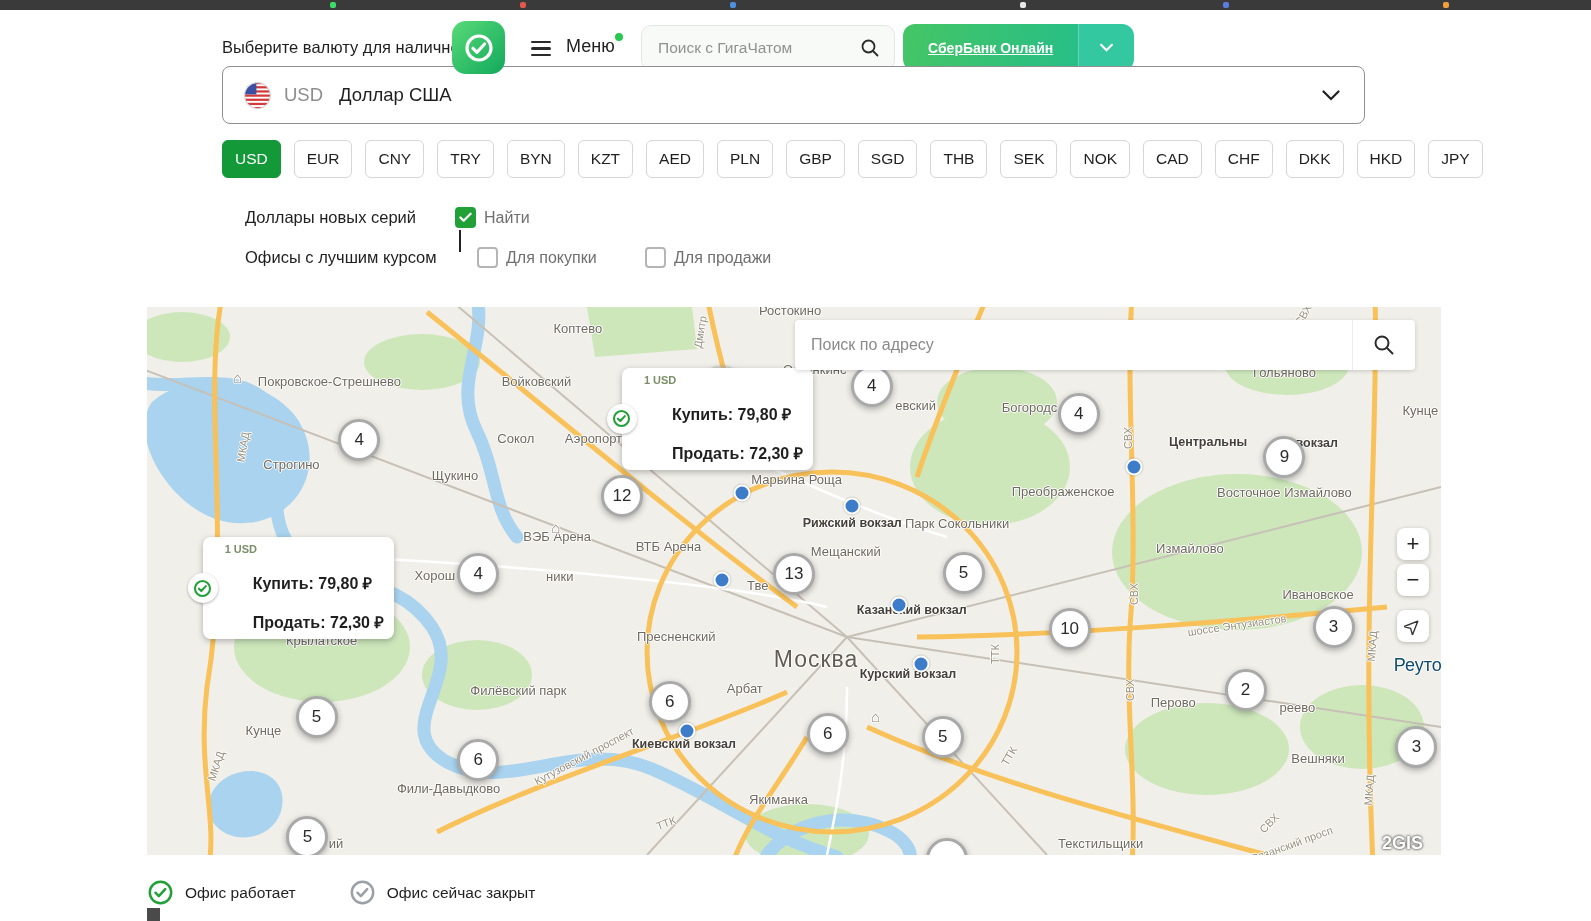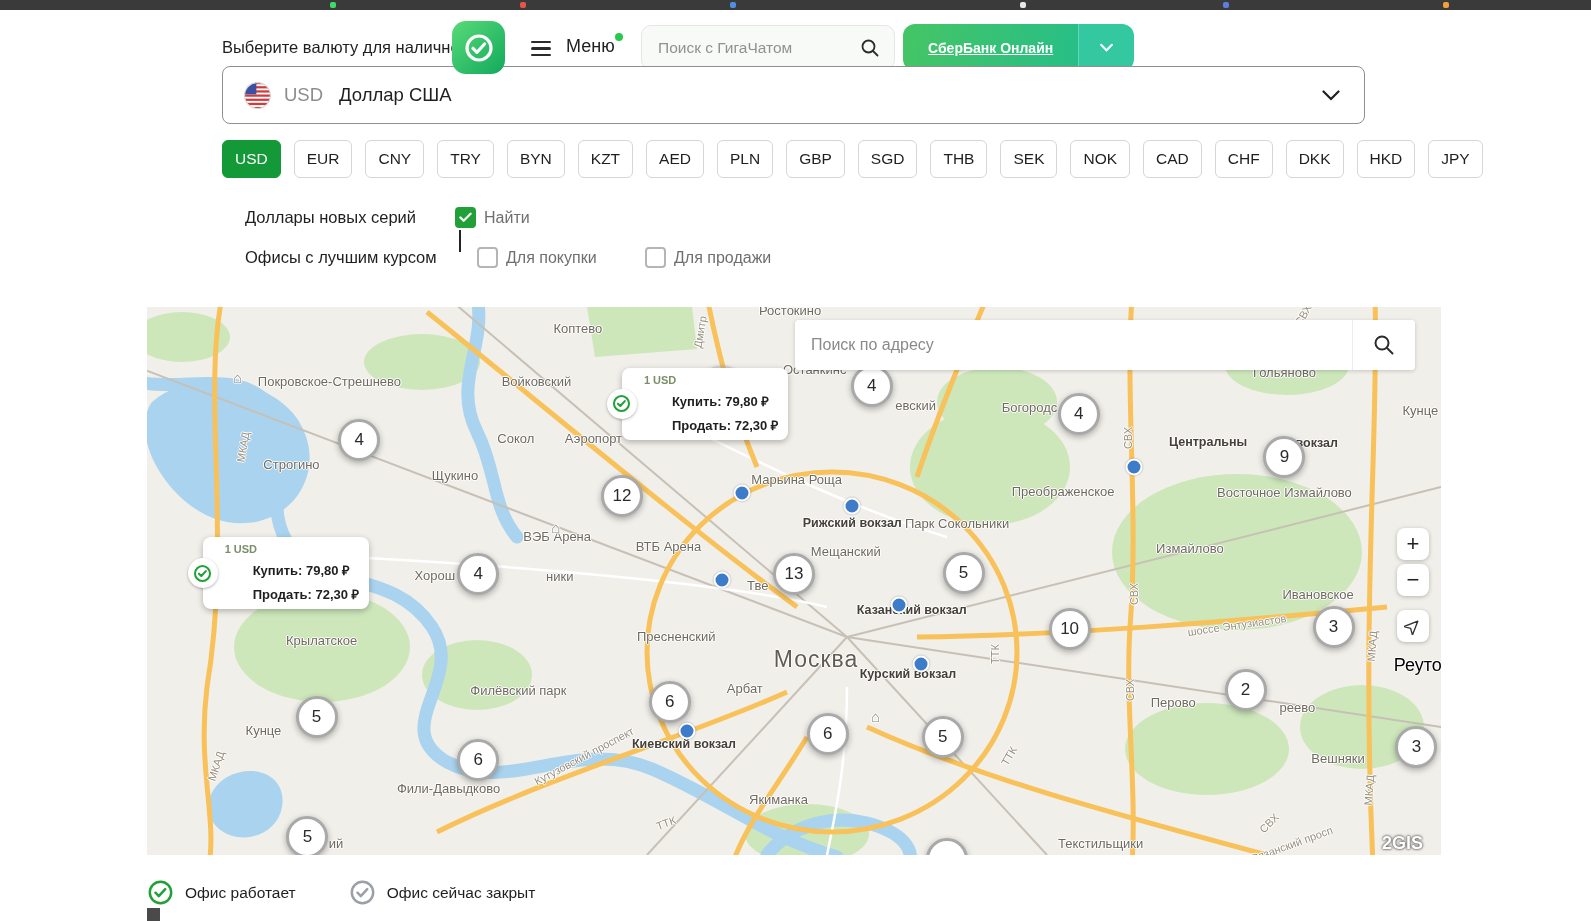--- a/index.html
+++ b/index.html
@@ -49,33 +49,33 @@
   .cb-label{position:absolute;font-size:16px;color:#6f6f6f;}
   .caret-line{position:absolute;left:459px;top:230px;width:1.5px;height:22px;background:#222;}
 
   
   .map-wrap{position:absolute;left:147px;top:307px;width:1294px;height:548px;overflow:hidden;background:#f1efe9;}
   .map-wrap svg.base{position:absolute;left:0;top:0;width:100%;height:100%;}
   .map-label{position:absolute;transform:translate(-50%,-50%);font-size:13px;color:#6f6a60;white-space:nowrap;z-index:1;
     text-shadow:1px 0 0 #fff,-1px 0 0 #fff,0 1px 0 #fff,0 -1px 0 #fff;}
   .map-label.station{font-weight:bold;color:#45413a;font-size:12.5px;}
   .map-label.big{font-size:23px;color:#615c53;letter-spacing:1px;}
-  .map-label.city{font-size:18px;color:#000000;}
+  .map-label.city{font-size:18px;color:#0c4a6e;}
   .map-label.road{font-size:11px;color:#98907f;}
   .map-label.landmark{font-size:15px;color:#8d877c;}
   .transit{position:absolute;width:13px;height:13px;border-radius:50%;background:#3d7cc9;border:2px solid #fff;
     box-shadow:0 0 2px rgba(0,0,0,.35);transform:translate(-50%,-50%);z-index:1;}
   .marker{position:absolute;width:42px;height:42px;border-radius:50%;background:#fff;border:3px solid #a9a9a9;
     box-shadow:0 2px 6px rgba(0,0,0,.3);display:flex;align-items:center;justify-content:center;font-size:17px;font-weight:500;
     color:#2b2b2b;transform:translate(-50%,-50%);z-index:2;box-sizing:border-box;cursor:pointer;}
   .marker.faded{opacity:.4;}
   .map-tooltip{position:absolute;z-index:3;background:#fff;border-radius:8px;box-shadow:0 2px 6px rgba(0,0,0,.28);
     padding:6px 10px 6px 22px;min-width:100px;cursor:pointer;}
   .map-tooltip .t1{font-size:11px;font-weight:bold;color:#7b8f68;}
-  .map-tooltip .t2,.map-tooltip .t3{font-size:13px;font-weight:bold;color:#1f1f1f;margin-top:6px;padding-left:28px;}
+  .map-tooltip .t2,.map-tooltip .t3{font-size:16px;font-weight:bold;color:#1f1f1f;margin-top:17px;padding-left:28px;}
   .tip-badge{position:absolute;left:-15px;top:50%;transform:translateY(-50%);width:30px;height:30px;border-radius:50%;
     background:#fff;color:#21a038;display:flex;align-items:center;justify-content:center;box-shadow:0 1px 3px rgba(0,0,0,.3);}
   .map-search{position:absolute;left:648px;top:13px;height:50px;display:flex;z-index:5;box-shadow:0 1px 4px rgba(0,0,0,.18);border-radius:4px;overflow:hidden;}
   .map-search input{width:557px;height:100%;border:none;outline:none;background:#fff;padding:0 16px;font-size:16px;color:#333;
     font-family:inherit;box-sizing:border-box;}
   .map-search input::placeholder{color:#8a8a8a;}
   .map-search .ms-btn{width:63px;height:100%;background:#fff;border:none;border-left:1px solid #ececec;display:flex;
     align-items:center;justify-content:center;cursor:pointer;}
   .zoom-btn{position:absolute;width:32px;height:32px;border-radius:8px;background:#fff;border:none;z-index:5;
     box-shadow:0 1px 4px rgba(0,0,0,.25);font-size:22px;line-height:30px;color:#222;cursor:pointer;font-family:inherit;
@@ -301,21 +301,21 @@
       <div class="map-label" style="left: 40.9%; top: 60%;">Пресненский</div>
       <div class="map-label big" style="left: 51.7%; top: 64.2%;">Москва</div>
       <div class="map-label station" style="left: 58.8%; top: 67%;">Курский вокзал</div>
       <div class="map-label" style="left: 13.5%; top: 60.8%;">Крылатское</div>
       <div class="map-label" style="left: 79.3%; top: 72.1%; text-align: right;">Перово</div>
       <div class="map-label" style="left: 88.9%; top: 73%;">реево</div>
       <div class="map-label" style="left: 28.7%; top: 69.9%;">Филёвский парк</div>
       <div class="map-label" style="left: 46.2%; top: 69.5%;">Арбат</div>
       <div class="map-label station" style="left: 41.5%; top: 79.7%;">Киевский вокзал</div>
       <div class="map-label" style="left: 9%; top: 77.2%;">Кунце</div>
-      <div class="map-label" style="left: 90.5%; top: 82.3%; margin-left: 20px;">Вешняки</div>
+      <div class="map-label" style="left: 90.5%; top: 82.3%;">Вешняки</div>
       <div class="map-label" style="left: 23.3%; top: 87.8%;">Фили-Давыдково</div>
       <div class="map-label" style="left: 48.8%; top: 89.8%;">Якиманка</div>
       <div class="map-label" style="left: 14.6%; top: 97.8%;">ий</div>
       <div class="map-label" style="left: 73.7%; top: 97.8%;">Текстильщики</div>
       <div class="map-label city" style="left: 98.2%; top: 65.3%;">Реуто</div>
       <div class="map-label road" style="left: 7.4%; top: 25.5%; transform: translate(-50%, -50%) rotate(-80deg);">МКАД</div>
       <div class="map-label road" style="left: 5.3%; top: 83.8%; transform: translate(-50%, -50%) rotate(-72deg);">МКАД</div>
       <div class="map-label road" style="left: 94.7%; top: 61.9%; transform: translate(-50%, -50%) rotate(-85deg);">МКАД</div>
       <div class="map-label road" style="left: 94.4%; top: 88.1%; transform: translate(-50%, -50%) rotate(-85deg);">МКАД</div>
       <div class="map-label road" style="left: 65.5%; top: 63.3%; transform: translate(-50%, -50%) rotate(-90deg);">ТТК</div>

